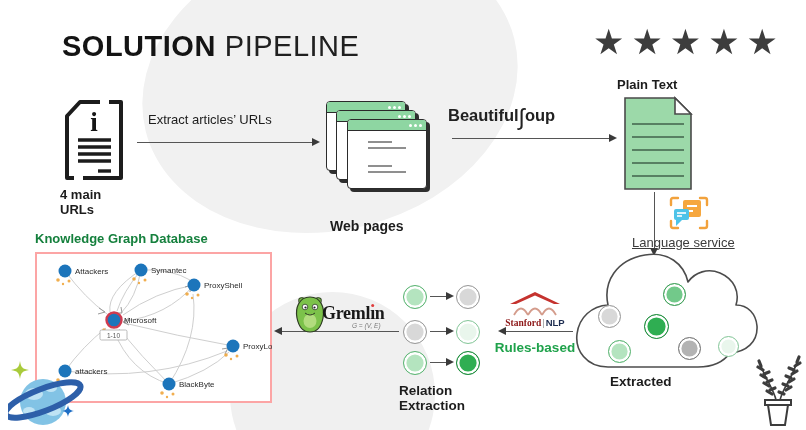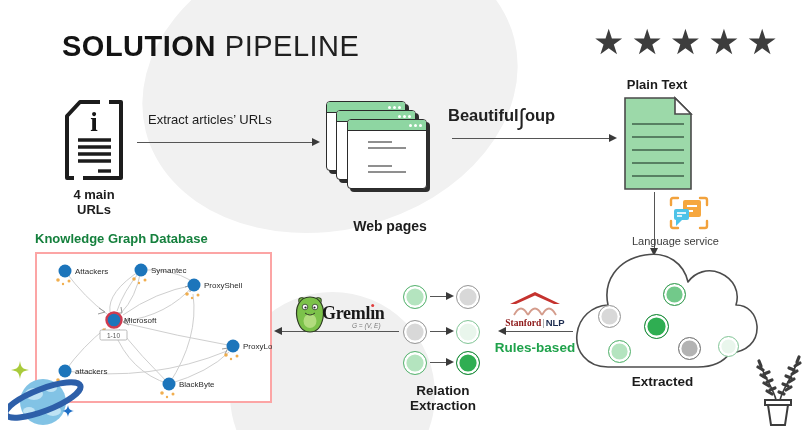--- a/index.html
+++ b/index.html
@@ -12,21 +12,21 @@
          background:#f1f1f1;transform:rotate(-14deg);}
   .blob2{position:absolute;left:230px;top:292px;width:205px;height:205px;border-radius:50%;background:#f0f0f0;}
 
   
   .title{position:absolute;left:62px;top:30px;font-size:29px;letter-spacing:.5px;white-space:nowrap;}
   .title .b{font-weight:700;color:#141414;}
   .title .l{font-weight:400;color:#202020;margin-left:9px;}
   .stars{position:absolute;left:593px;top:22px;font-size:35px;letter-spacing:7px;color:#3d3d3d;}
 
   
-  .cap{position:absolute;text-align:center;font-weight:700;font-size:13px;color:#1c1c1c;line-height:15px;}
+  .cap{position:absolute;text-align:left;font-weight:700;font-size:13px;color:#1c1c1c;line-height:15px;}
   .cap.med{font-weight:600;}
 
   
   .arrow-h{position:absolute;height:0;border-top:1.4px solid #555;}
   .arrow-h.to-right::after{content:"";position:absolute;right:-7px;top:-4.8px;
      border-left:8px solid #3a3a3a;border-top:4px solid transparent;border-bottom:4px solid transparent;}
   .arrow-h.to-left::before{content:"";position:absolute;left:-7px;top:-4.8px;
      border-right:8px solid #3a3a3a;border-top:4px solid transparent;border-bottom:4px solid transparent;}
   .arrow-v{position:absolute;width:0;border-left:1.4px solid #555;}
   .arrow-v.to-down::after{content:"";position:absolute;bottom:-7px;left:-4.8px;
@@ -170,21 +170,21 @@
       <line x1="18" y1="10" x2="28" y2="10"></line>
       <line x1="18" y1="15" x2="24" y2="15"></line>
     </g>
     <rect x="5" y="13" width="15" height="11" rx="2" fill="#4dc3e8"></rect>
     <path d="M 7,24 L 7,30 L 13,24 Z" fill="#4dc3e8"></path>
     <g stroke="#ffffff" stroke-width="1.6">
       <line x1="8" y1="17" x2="17" y2="17"></line>
       <line x1="8" y1="20" x2="13" y2="20"></line>
     </g>
   </svg>
-  <div class="alabel" style="left:632px;top:235px;width:116px;font-size:11px;color:#3c3c3c;">Language service</div>
+  <div class="alabel" style="left:632px;top:235px;width:116px;font-size:13px;color:#3c3c3c;text-decoration:underline;">Language service</div>
 
   <svg class="abs" style="left:572px;top:248px;" width="192" height="126" viewBox="0 0 192 126">
     <path d="M 36,119 C 14,119 3,102 5,86 C 7,69 20,58 36,57 C 31,34 44,12 73,7
              C 96,3 112,16 116,34 C 123,24 136,20 148,25 C 162,31 168,44 164,57
              C 176,57 184,66 185,78 C 186,94 174,104 158,105 C 150,116 138,119 126,119 Z" fill="#ffffff" stroke="#4c4c4c" stroke-width="1.6" stroke-linejoin="round"></path>
   </svg>
   <div class="ent c-green-med" style="left:663px;top:283px;width:23px;height:23px;"></div>
   <div class="ent c-gray-light" style="left:598px;top:305px;width:23px;height:23px;"></div>
   <div class="ent c-green-dark" style="left:644px;top:314px;width:25px;height:25px;"></div>
   <div class="ent c-green-light" style="left:608px;top:340px;width:23px;height:23px;"></div>

